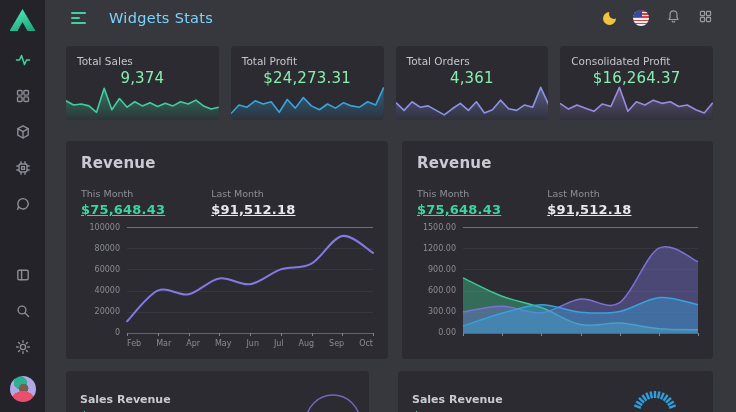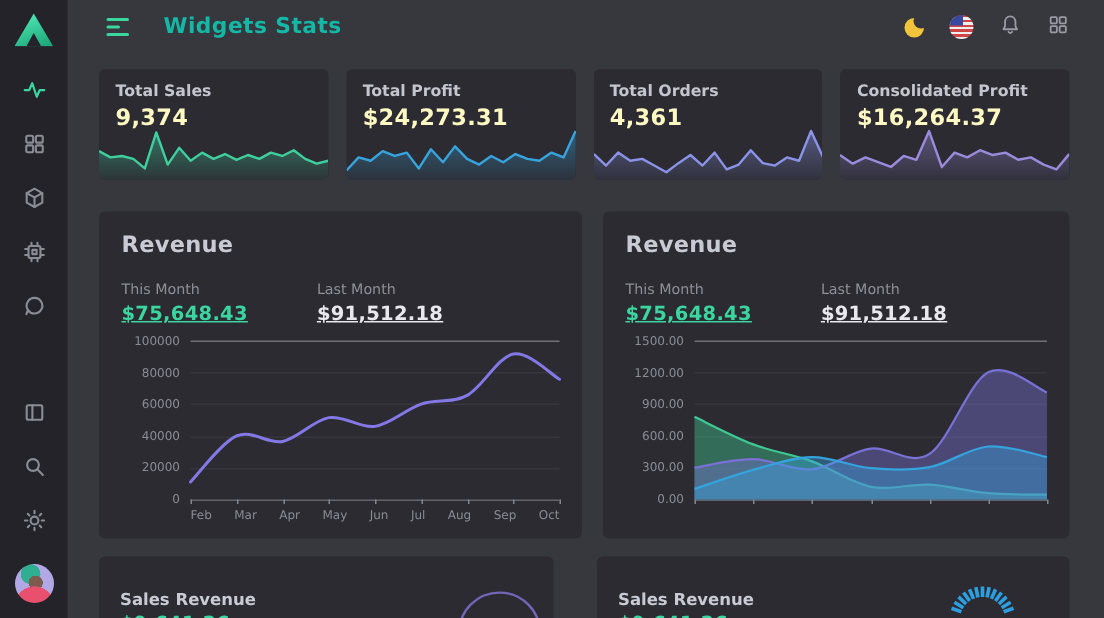--- a/index.html
+++ b/index.html
@@ -23,37 +23,37 @@
       #b3a8e6; }
 
   
   .main { flex:1; display:flex; flex-direction:column; min-width:0; }
   .topbar { height:36px; display:flex; align-items:center; padding:0 23px 0 26px; flex-shrink:0; }
   .hamburger { width:16px; display:flex; flex-direction:column; gap:3px; cursor:pointer; margin-right:22px; }
   .hamburger span { height:2px; border-radius:1px; background:#3bd5a0; }
   .hamburger span:nth-child(1){ width:15px; }
   .hamburger span:nth-child(2){ width:9px; }
   .hamburger span:nth-child(3){ width:15px; }
-  .page-title { font-size:14.5px; font-weight:700; color:#14b8a6; letter-spacing:.3px; }
+  .page-title { font-size:14.5px; font-weight:400; color:#7dd3fc; letter-spacing:.3px; }
   .top-icons { margin-left:auto; display:flex; align-items:center; gap:17px; }
   .tico { cursor:pointer; display:flex; align-items:center; justify-content:center; }
   .moon { width:13px; height:13px; border-radius:50%; background:#f2c43c; position:relative; }
   .moon::after { content:""; position:absolute; width:10px; height:10px; border-radius:50%; background:#37373e; top:-2.5px; right:-2.5px; }
   .flag { width:16px; height:16px; border-radius:50%; overflow:hidden; position:relative;
     background:repeating-linear-gradient(180deg,#cf4444 0 1.6px,#efefef 1.6px 3.2px); }
   .flag::after { content:""; position:absolute; left:0; top:0; width:9px; height:7px; background:#3a49a0; }
   .tico svg { width:15px; height:15px; stroke:#9a9aa4; fill:none; stroke-width:1.3; stroke-linecap:round; stroke-linejoin:round; }
 
   .content { padding:10px 23px 0 21px; flex:1; min-height:0; }
 
   
   .stats-row { display:grid; grid-template-columns:repeat(4,1fr); gap:12px; }
   .stat-card { height:74px; background:#2b2b31; border-radius:4px; position:relative; overflow:hidden; padding:9px 11px; }
-  .stat-label { font-size:10.5px; font-weight:700; color:#c5c5cf; }
-  .stat-value { font-size:15px; font-weight:700; color:#fef9c3; margin-top:2px; letter-spacing:.2px; }
+  .stat-label { font-size:10.5px; font-weight:400; color:#c5c5cf; }
+  .stat-value { font-size:15px; font-weight:400; color:#86efac; margin-top:2px; letter-spacing:.2px;text-align:center; }
   .spark { position:absolute; left:0; right:0; bottom:0; height:34px; width:100%; display:block; }
 
   
   .rev-row { display:grid; grid-template-columns:322px 311px; gap:14px; margin-top:21px; }
   .panel { background:#2b2b31; border-radius:4px; height:218px; padding:13px 15px 10px; display:flex; flex-direction:column; }
   .panel-title { font-size:15px; font-weight:700; color:#cacad4; letter-spacing:.2px; }
   .stats-line { display:flex; gap:46px; margin-top:16px; }
   .mini-label { font-size:9.5px; color:#8f8f99; }
   .mini-value { font-size:13px; font-weight:700; margin-top:3px; letter-spacing:.2px;text-decoration:underline; }
   .mini-value.green { color:#3bd5a0; }

